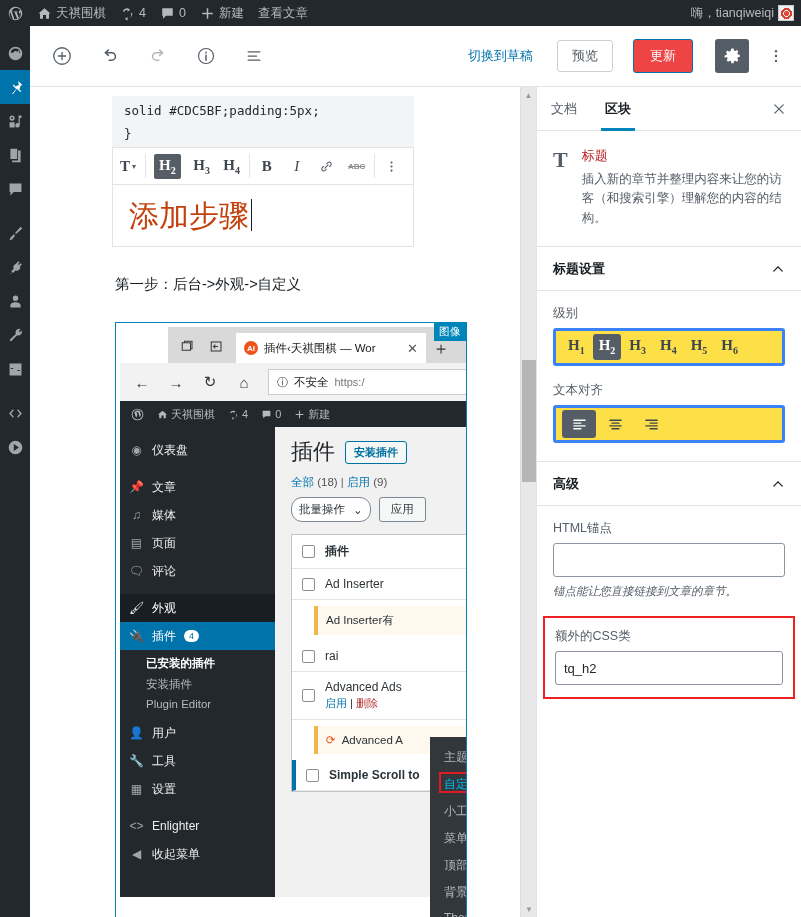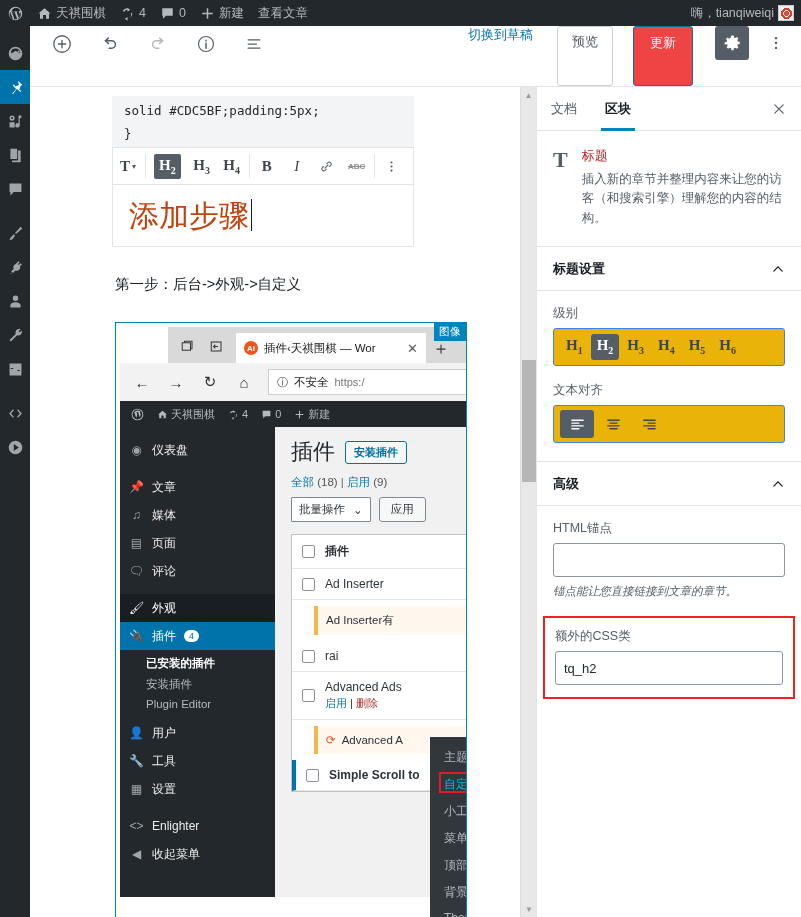--- a/index.html
+++ b/index.html
@@ -42,21 +42,21 @@
   .menu-ic.current::after {
     content: ""; position: absolute; right: -6px; top: 11px;
     border-top: 6px solid transparent; border-bottom: 6px solid transparent; border-right: 6px solid #f1f1f1;
   }
   .menu-gap { height: 10px; }
 
   
   #top-toolbar {
     position: absolute; left: 30px; top: 0; width: 771px; height: 61px;
     background: #fff; border-bottom: 1px solid #e2e4e7;
-    display: flex; padding: 0 12px 0 14px; gap: 12px;
+    display: flex; align-items: center; padding: 0 12px 0 14px; gap: 12px;
   }
   .tb-btn {
     width: 36px; height: 36px; display: flex; align-items: center; justify-content: center;
     color: #555d66; background: transparent; border: none; cursor: pointer;
   }
   .tb-btn.dim { color: #b5b9bd; }
   .tb-flex { flex: 1; }
   .tb-link { color: #0073aa; font-size: 13px; margin-right: 12px; cursor: pointer; white-space: nowrap; }
   .tb-preview {
     font-size: 13px; color: #555d66; background: #fff; border: 1px solid #ccd0d4;
@@ -179,21 +179,21 @@
   .wp-sub div.cur { color: #fff; font-weight: 700; }
   .wp-gap { height: 9px; }
 
   .wp-main { flex: 1; background: #f1f1f1; padding: 10px 0 0 16px; position: relative; }
   .wp-h1 { font-family: "Liberation Serif", serif; font-size: 22px; color: #23282d; display: flex; align-items: center; gap: 10px; }
   .wp-h1btn { font-size: 11px; color: #0071a1; border: 1px solid #0071a1; border-radius: 3px; padding: 3px 8px; background: #f6f7f7; font-family: "Liberation Sans", sans-serif; font-weight: 600;}
   .wp-subsub { margin-top: 8px; font-size: 11.5px; color: #0073aa; }
   .wp-subsub .cnt { color: #555; }
   .wp-subsub .sepr { color: #666; }
   .wp-actions { margin-top: 7px; display: flex; gap: 8px; align-items: center; }
-  .wp-select { background: #fff; border: 1px solid #7e8993; border-radius: 1px; font-size: 11.5px; padding: 4px 7px; color: #2c3338; display:flex; align-items:center; gap:8px; }
+  .wp-select { background: #fff; border: 1px solid #7e8993; border-radius: 11px; font-size: 11.5px; padding: 4px 7px; color: #2c3338; display:flex; align-items:center; gap:8px; }
   .wp-apply { background: #f6f7f7; border: 1px solid #7e8993; border-radius: 3px; font-size: 11.5px; padding: 4px 11px; color: #2c3338; }
   .wp-table { margin-top: 12px; background: #fff; border: 1px solid #c3c4c7; border-right: none; }
   .wp-row { display: flex; align-items: center; gap: 10px; padding: 8px 10px; border-bottom: 1px solid #e5e5e5; font-size: 12px; color: #2c3338; }
   .wp-row.hdr { background: #fff; font-weight: 600; }
   .wp-cb { width: 13px; height: 13px; border: 1px solid #8c8f94; background: #fff; border-radius: 2px; flex: none; }
   .wp-rowlinks { font-size: 11px; margin-top: 2px; }
   .lnk-en { color: #0073aa; }
   .lnk-del { color: #b32d2e; }
   .wp-notice { margin: 6px 0 6px 22px; background: #fef8ee; border-left: 4px solid #f0b849; padding: 7px 8px; font-size: 11.5px; color: #2c3338; display: flex; align-items: center; gap: 6px; }
   .wp-row.blue { border-left: 4px solid #0073aa; font-weight: 700; }
@@ -228,22 +228,22 @@
   .rs-bc-desc { font-size: 12.5px; color: #555d66; line-height: 1.55; }
 
   .rs-panel-head {
     height: 44px; display: flex; align-items: center; justify-content: space-between;
     padding: 0 16px; font-size: 13px; font-weight: 700; color: #191e23; cursor: pointer;
     border-bottom: 1px solid #e2e4e7;
   }
   .rs-panel-body { padding: 14px 16px 18px 16px; border-bottom: 1px solid #e2e4e7; }
   .rs-label { font-size: 12.5px; color: #555d66; margin-bottom: 6px; }
   .rs-seg {
-    border: 1px solid #3b82f6; border-radius: 3px; display: flex; align-items: center;
-    padding: 4px 6px; gap: 2px; background: #eab308; height: 38px;
+    border: 3px solid #3b82f6; border-radius: 3px; display: flex; align-items: center;
+    padding: 4px 6px; gap: 2px; background: #fde047; height: 38px;
   }
   .seg-h {
     font-family: "Liberation Serif", serif; font-size: 15px; font-weight: 700; color: #40464d;
     padding: 4px 6px; border-radius: 3px; cursor: pointer; line-height: 1;
   }
   .seg-h sub { font-size: 10px; }
   .seg-h.active { background: #555d66; color: #fff; }
   .seg-a { width: 34px; height: 28px; display: flex; align-items: center; justify-content: center; border-radius: 3px; cursor: pointer; color: #40464d; }
   .seg-a.active { background: #555d66; color: #fff; }
   .rs-input {

